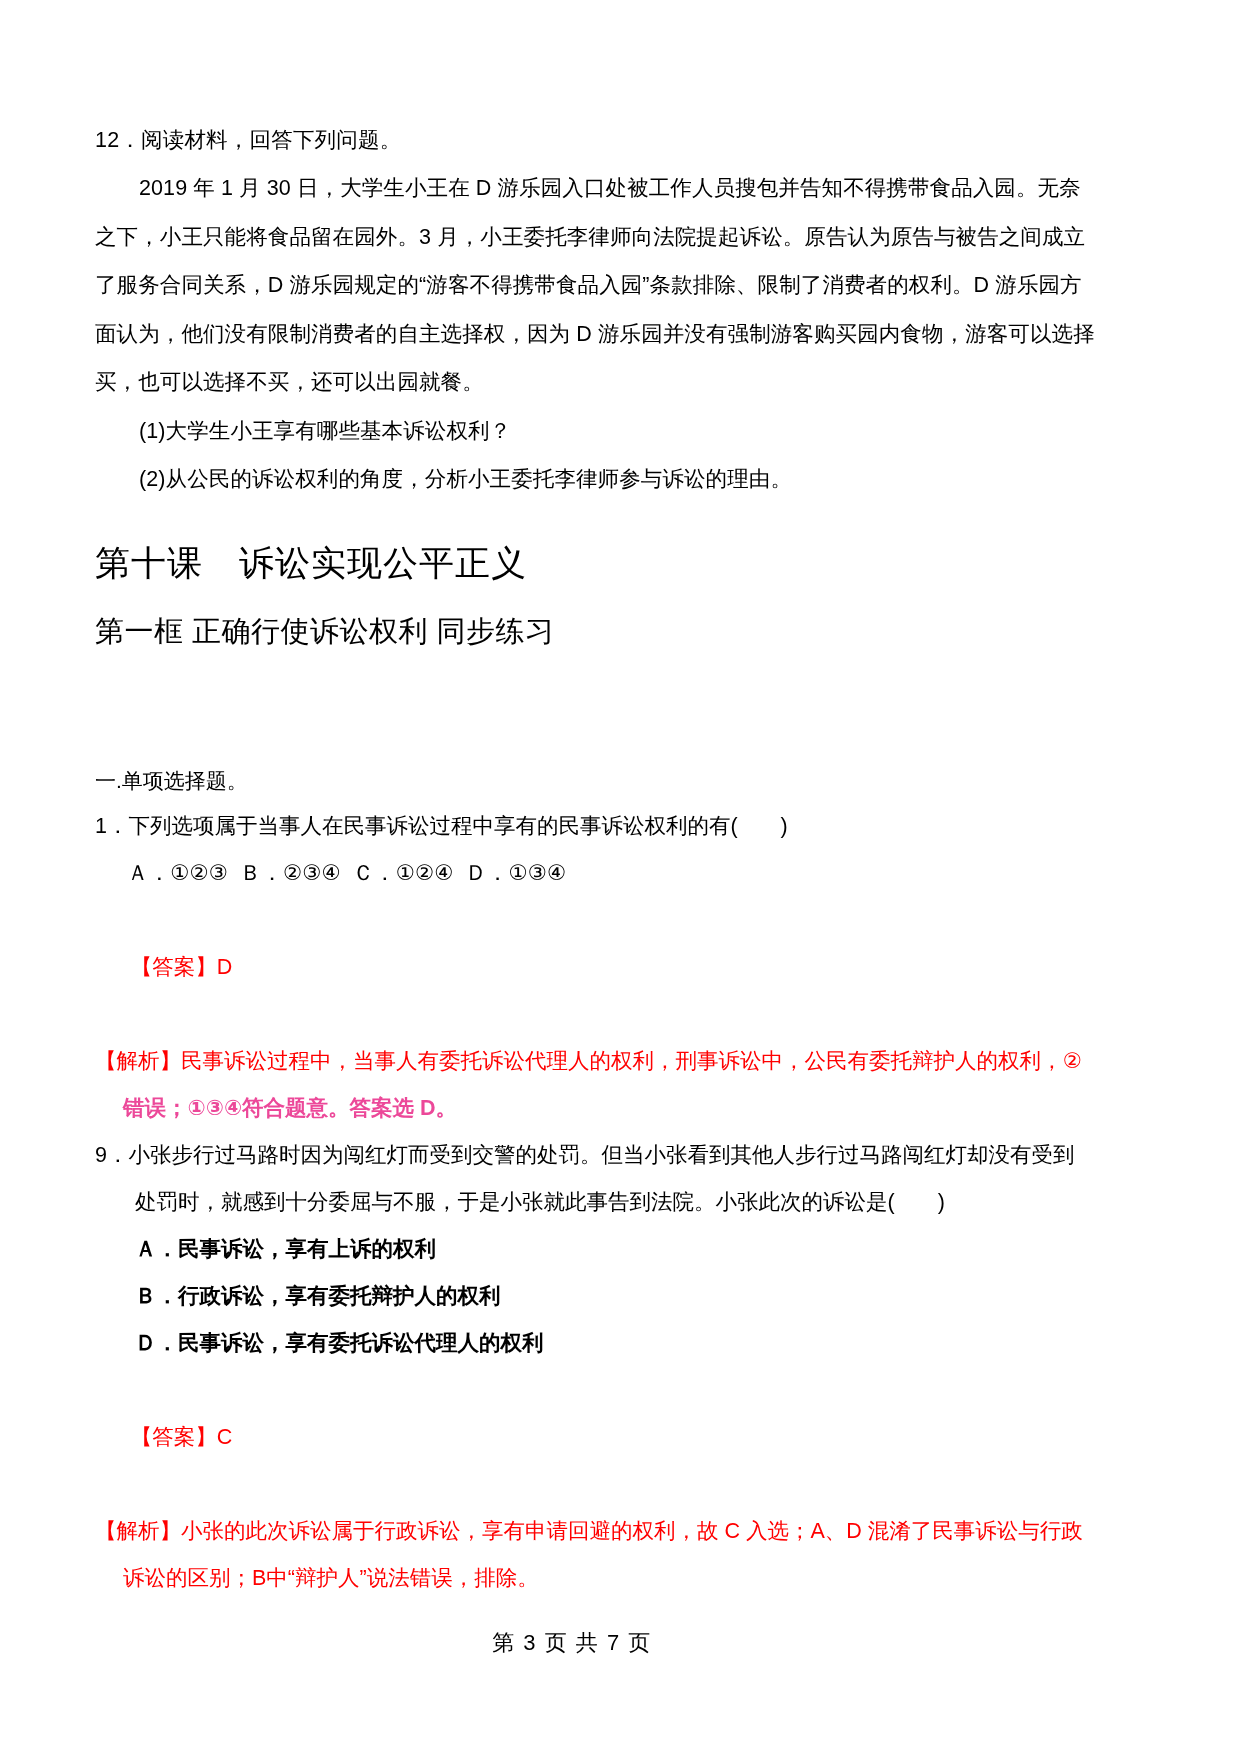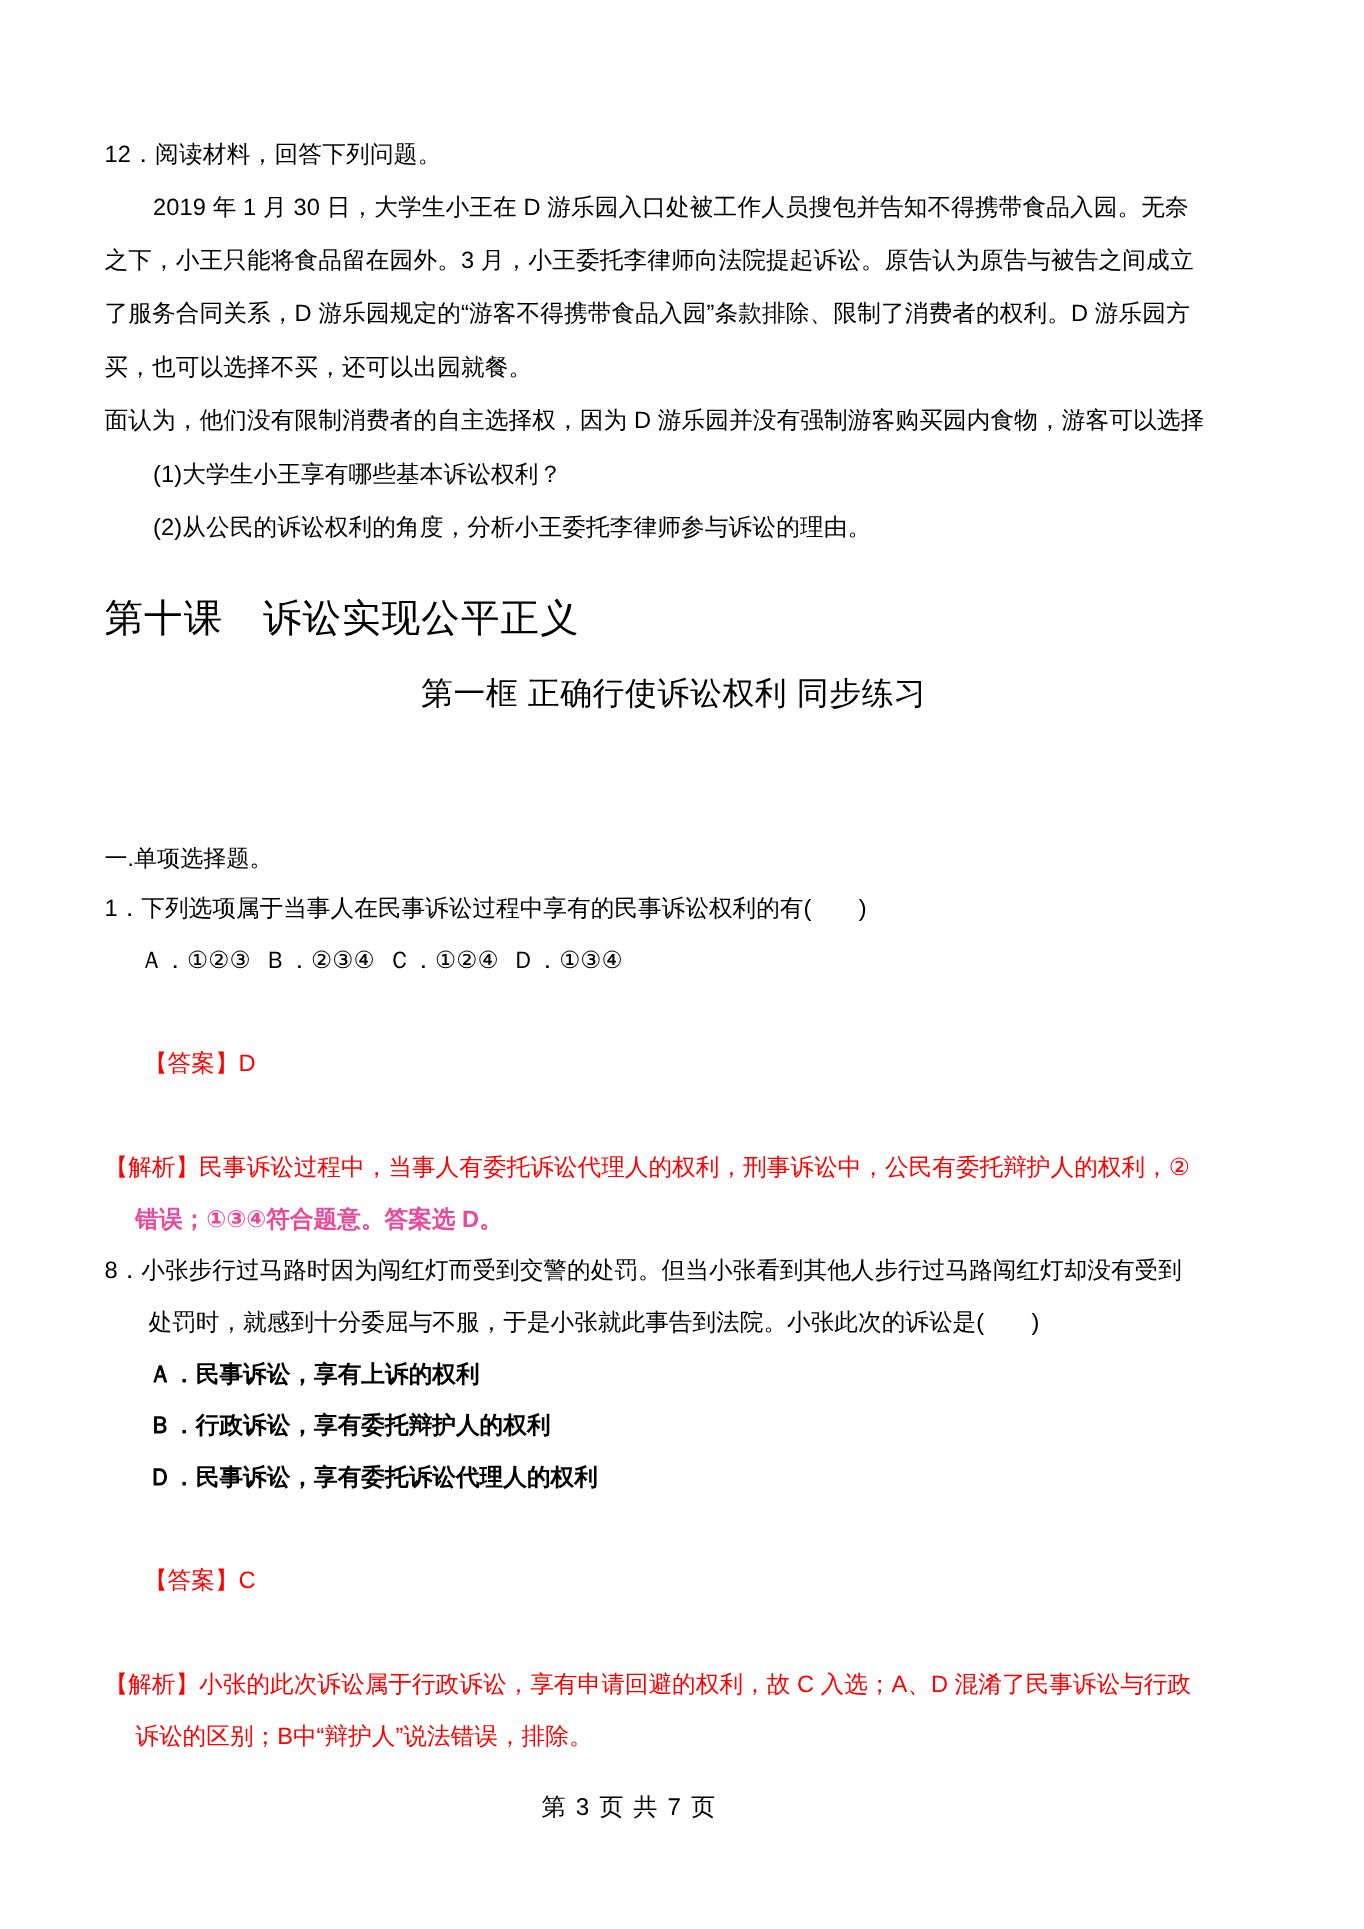--- a/index.html
+++ b/index.html
@@ -53,21 +53,20 @@
   
   .title-main {
     font-size: 35px;
     line-height: 60px;
     letter-spacing: 1px;
     margin-top: 30px;
     white-space: pre;
     font-weight: 400;
   }
   .title-sub {
-    text-align: center;
     font-size: 29px;
     line-height: 56px;
     letter-spacing: 0.5px;
     margin-top: 10px;
     white-space: pre;
     font-weight: 400;
   }
 
   .spacer-lg { height: 96px; }
 
@@ -141,22 +140,22 @@
 
 <div class="page">
 
   <div>
     <div class="line">12．阅读材料，回答下列问题。</div>
 
     <div class="material">
       <div class="para-line indent1">2019 年 1 月 30 日，大学生小王在 D 游乐园入口处被工作人员搜包并告知不得携带食品入园。无奈</div>
       <div class="para-line">之下，小王只能将食品留在园外。3 月，小王委托李律师向法院提起诉讼。原告认为原告与被告之间成立</div>
       <div class="para-line">了服务合同关系，D 游乐园规定的“游客不得携带食品入园”条款排除、限制了消费者的权利。D 游乐园方</div>
+      <div class="para-line">面认为，他们没有限制消费者的自主选择权，因为 D 游乐园并没有强制游客购买园内食物，游客可以选择</div>
       <div class="para-line">买，也可以选择不买，还可以出园就餐。</div>
-      <div class="para-line">面认为，他们没有限制消费者的自主选择权，因为 D 游乐园并没有强制游客购买园内食物，游客可以选择</div>
     </div>
 
     <div class="para-line indent1">(1)大学生小王享有哪些基本诉讼权利？</div>
     <div class="para-line indent1">(2)从公民的诉讼权利的角度，分析小王委托李律师参与诉讼的理由。</div>
   </div>
 
   <div class="title-main">第十课　诉讼实现公平正义</div>
   <div class="title-sub">第一框 正确行使诉讼权利 同步练习</div>
 
   <div class="spacer-lg"></div>
@@ -167,21 +166,21 @@
     <div class="q-stem">1．下列选项属于当事人在民事诉讼过程中享有的民事诉讼权利的有(　　)</div>
     <div class="q-opts">Ａ．①②③  Ｂ．②③④  Ｃ．①②④  Ｄ．①③④</div>
     <div class="answer" style="color: rgb(255, 0, 0);">
       <span>【答案】</span><span>D</span>
     </div>
     <div class="analysis" style="color: rgb(255, 0, 0);">【解析】民事诉讼过程中，当事人有委托诉讼代理人的权利，刑事诉讼中，公民有委托辩护人的权利，②</div>
     <div class="analysis-cont" style="color: #ec4899; font-weight: bold;">错误；①③④符合题意。答案选 D。</div>
   </div>
 
   <div>
-    <div class="q-stem">8．小张步行过马路时因为闯红灯而受到交警的处罚。但当小张看到其他人步行过马路闯红灯却没有受到</div>
+    <div class="q-stem">9．小张步行过马路时因为闯红灯而受到交警的处罚。但当小张看到其他人步行过马路闯红灯却没有受到</div>
     <div class="q-stem-cont">处罚时，就感到十分委屈与不服，于是小张就此事告到法院。小张此次的诉讼是(　　)</div>
     <div class="q-opt">Ａ．民事诉讼，享有上诉的权利</div>
     <div class="q-opt">Ｂ．行政诉讼，享有委托辩护人的权利</div>
     <div class="q-opt">Ｄ．民事诉讼，享有委托诉讼代理人的权利</div>
     <div class="answer" style="color: rgb(255, 0, 0);">
       <span>【答案】</span><span>C</span>
     </div>
     <div class="analysis" style="color: rgb(255, 0, 0);">【解析】小张的此次诉讼属于行政诉讼，享有申请回避的权利，故 C 入选；A、D 混淆了民事诉讼与行政</div>
     <div class="analysis-cont" style="color: rgb(255, 0, 0);">诉讼的区别；B中“辩护人”说法错误，排除。</div>
   </div>

